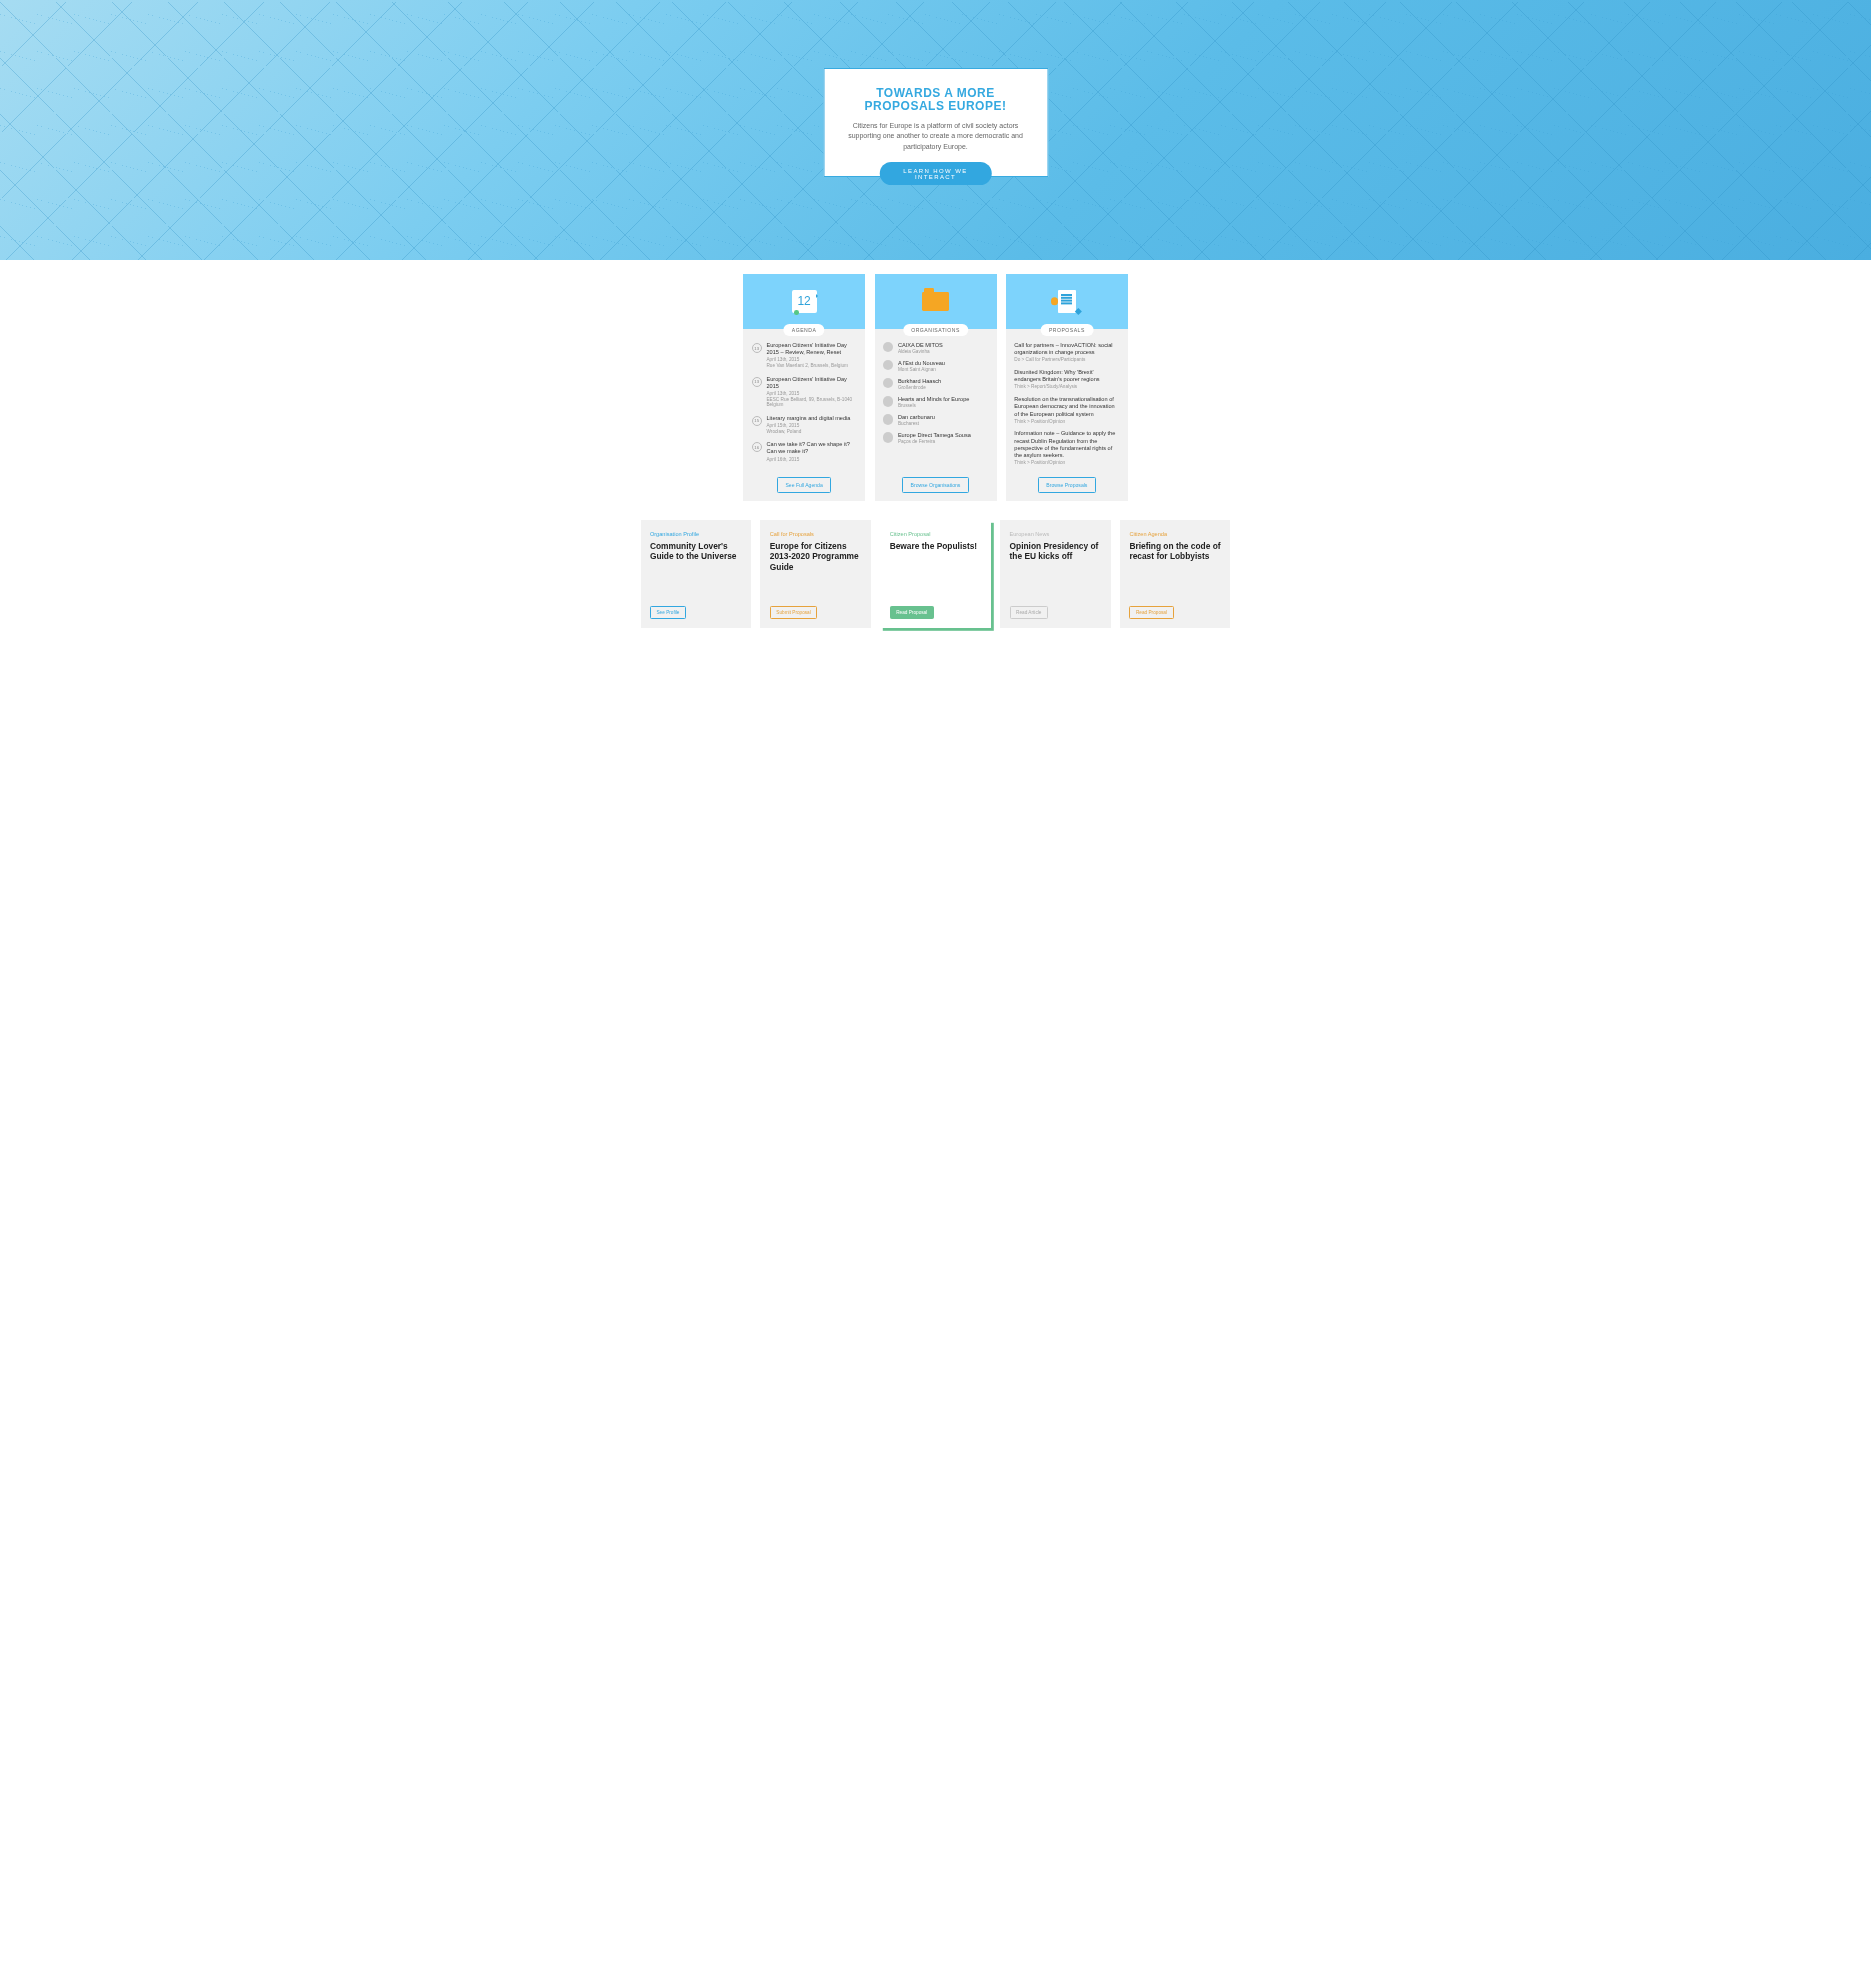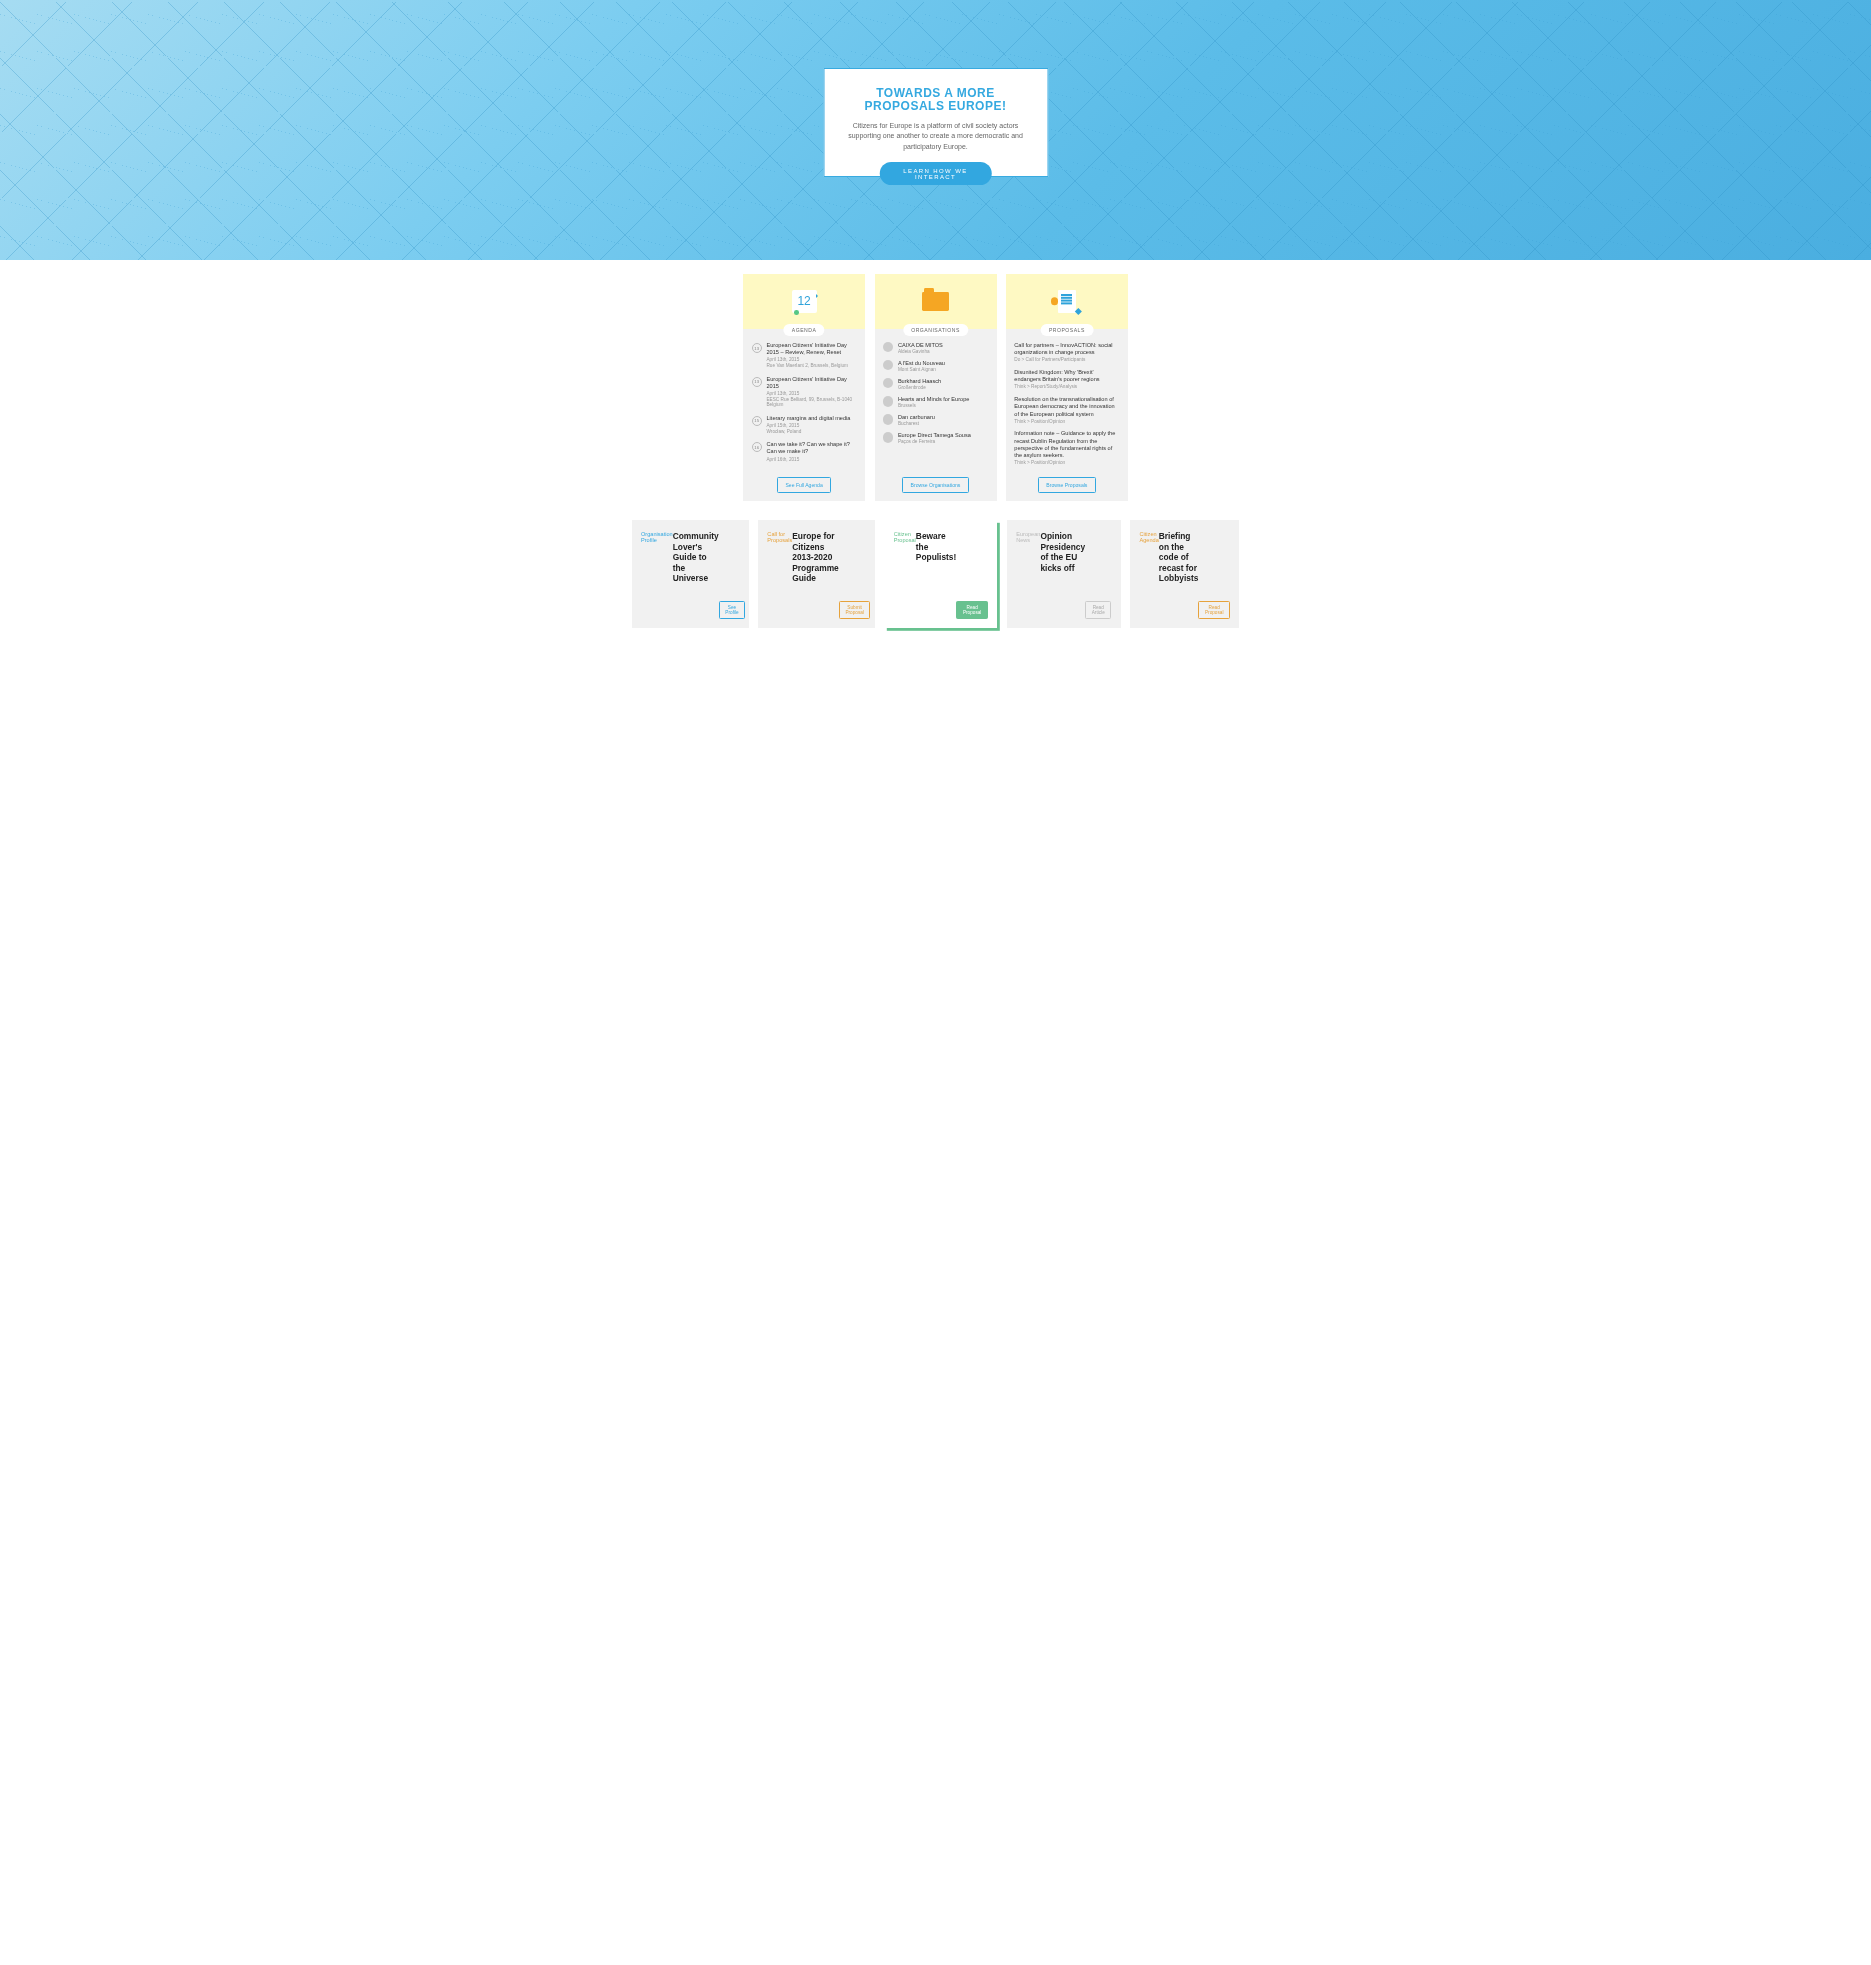--- a/index.html
+++ b/index.html
@@ -14,21 +14,21 @@
   background-size: 56px 56px, 66px 66px, 37px 37px;
 }
 .hero-box { position: absolute; left: 50%; top: 68px; transform: translateX(-50%); width: 225px; background: #fff; border: 1.4px solid #38aae0; padding: 18px 19.7px 24px; text-align: center; }
 .hero-title { font-size: 12px; font-weight: 800; letter-spacing: 0.5px; color: #35a9e0; line-height: 1.05; margin-bottom: 8.4px; }
 .hero-sub { font-size: 7px; color: #666; line-height: 1.5; }
 .hero-btn { position: absolute; left: 50%; bottom: -9.4px; transform: translateX(-50%); background: #32a7e0; color: #fff; border: none; border-radius: 467px; padding: 5.6px 15px; font-size: 6px; letter-spacing: 1.4px; font-weight: 500; cursor: pointer; }
 
 
 .cols { max-width: 552px; margin: 14px auto 0; display: flex; gap: 9.4px; justify-content: center; padding: 0 9.4px; }
 .col { width: 122px; background: #f1f1f1; display: flex; flex-direction: column; }
-.col-head { background: #fef9c3; height: 55px; position: relative; display: flex; align-items: center; justify-content: center; }
+.col-head { background: #7dd3fc; height: 55px; position: relative; display: flex; align-items: center; justify-content: center; }
 .col-badge { position: absolute; bottom: -6.6px; left: 50%; transform: translateX(-50%); background: #fff; border-radius: 467px; padding: 2.8px 8.4px; font-size: 5.1px; letter-spacing: 0.5px; font-weight: 500; color: #666; }
 .col-body { padding: 13px 8.4px 8.4px; flex: 1; display: flex; flex-direction: column; }
 .col-list { flex: 1; }
 .col-action { margin-top: 5.6px; align-self: center; border: 0.5px solid #32a7e0; color: #32a7e0; background: transparent; padding: 3.7px 7.5px; font-size: 5.1px; border-radius: 1.4px; cursor: pointer; }
 
 
 .agenda-item { display: flex; gap: 4.7px; margin-bottom: 7.5px; }
 .agenda-date { width: 10.3px; height: 10.3px; border-radius: 50%; border: 0.5px solid #bbb; display: flex; align-items: center; justify-content: center; font-size: 4.2px; color: #888; flex: none; margin-top: 0.9px; }
 .agenda-body { flex: 1; }
 .agenda-title { font-size: 5.6px; color: #333; line-height: 1.3; }
@@ -53,21 +53,21 @@
 .icon-folder { width: 27px; height: 19.7px; background:#f5a623; border-radius:1.4px; position:relative; }
 .icon-folder::before { content:''; position:absolute; top:-3.7px; left:1.9px; width:10.3px; height:4.7px; background:#f5a623; border-radius:1.4px 1.4px 0 0; }
 .icon-doc { width:18.7px; height:23.4px; background:#fff; border-radius:0.9px; position:relative; }
 .icon-doc::before { content:''; position:absolute; left:3.7px; top:4.7px; width:11.2px; height:1.4px; background:#2fa3da; box-shadow:0 2.8px 0 #2fa3da, 0 5.6px 0 #2fa3da, 0 8.4px 0 #2fa3da; }
 .icon-doc::after { content:''; position:absolute; right:-4.7px; bottom:0; width:4.7px; height:4.7px; background:#2fa3da; transform:rotate(45deg); }
 .icon-doc-wrap{position:relative;}
 .icon-doc-wrap::before{content:'';position:absolute;left:-6.6px;top:50%;width:7.5px;height:7.5px;border-radius:50%;background:#f5a623;transform:translateY(-50%);}
 
 
 .cards { max-width: 618px; margin: 18.7px auto 18.7px; display: flex; gap: 9.4px; justify-content: center; padding: 0 14px; }
-.card { width: 117px; min-height: 108px; background: #f1f1f1; padding: 11.2px 9.4px 9.4px; display: flex; flex-direction: row; position: relative; }
+.card { width: 117px; min-height: 108px; background: #f1f1f1; padding: 11.2px 9.4px 9.4px; display: flex; flex-direction: column; position: relative; }
 .card-cat { font-size: 5.6px; font-weight: 500; margin-bottom: 3.7px; }
 .card-title { font-size: 8.4px; font-weight: 800; color: #222; line-height: 1.25; }
 .card-btn { margin-top: auto; align-self: flex-start; border: 0.5px solid; background: transparent; font-size: 4.7px; padding: 2.8px 5.6px; border-radius: 1.4px; cursor: pointer; }
 .card.variant-blue .card-cat { color: #32a7e0; } .card.variant-blue .card-btn { color:#32a7e0; border-color:#32a7e0; }
 .card.variant-orange .card-cat { color:#e6a23c; } .card.variant-orange .card-btn { color:#e6a23c; border-color:#e6a23c; }
 .card.variant-green { background:#fff; box-shadow: 2.8px 2.8px 0 0 #68c18f; } .card.variant-green .card-cat { color:#68c18f; } .card.variant-green .card-btn { background:#68c18f; color:#fff; border-color:#68c18f; }
 .card.variant-gray .card-cat { color:#bbb; } .card.variant-gray .card-btn { color:#aaa; border-color:#ccc; }
 </style>
 </head>
 <body>

